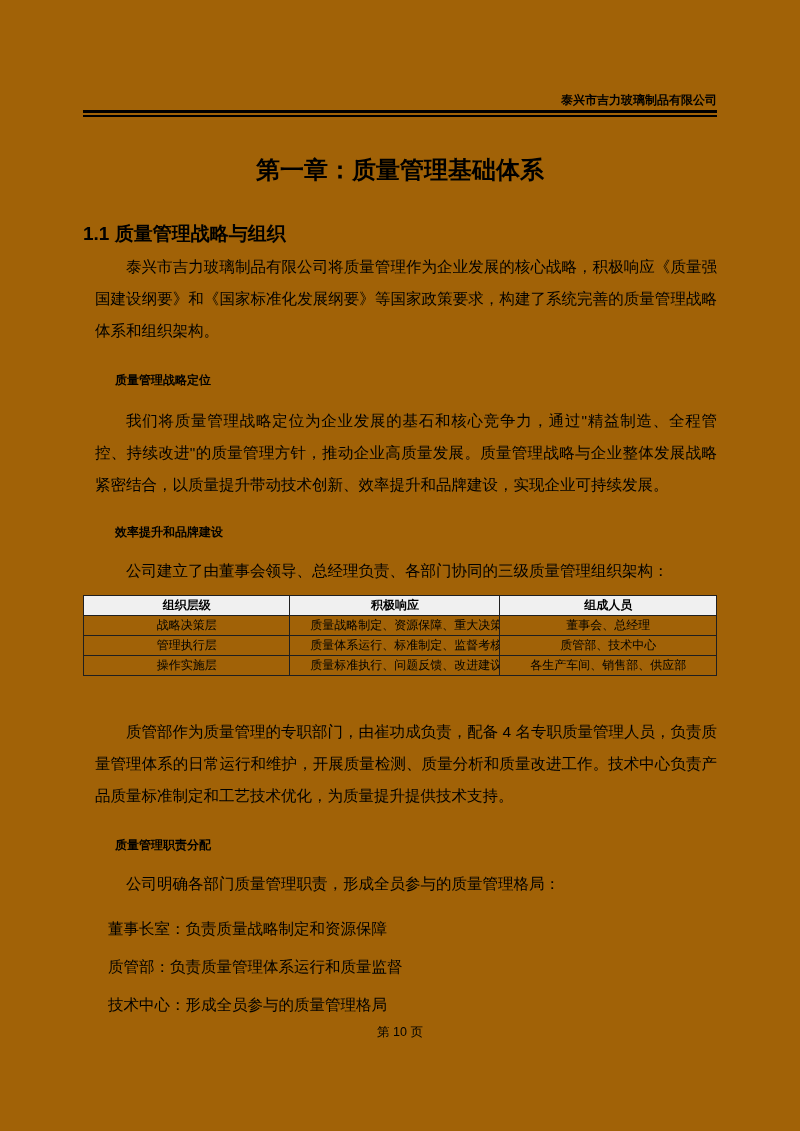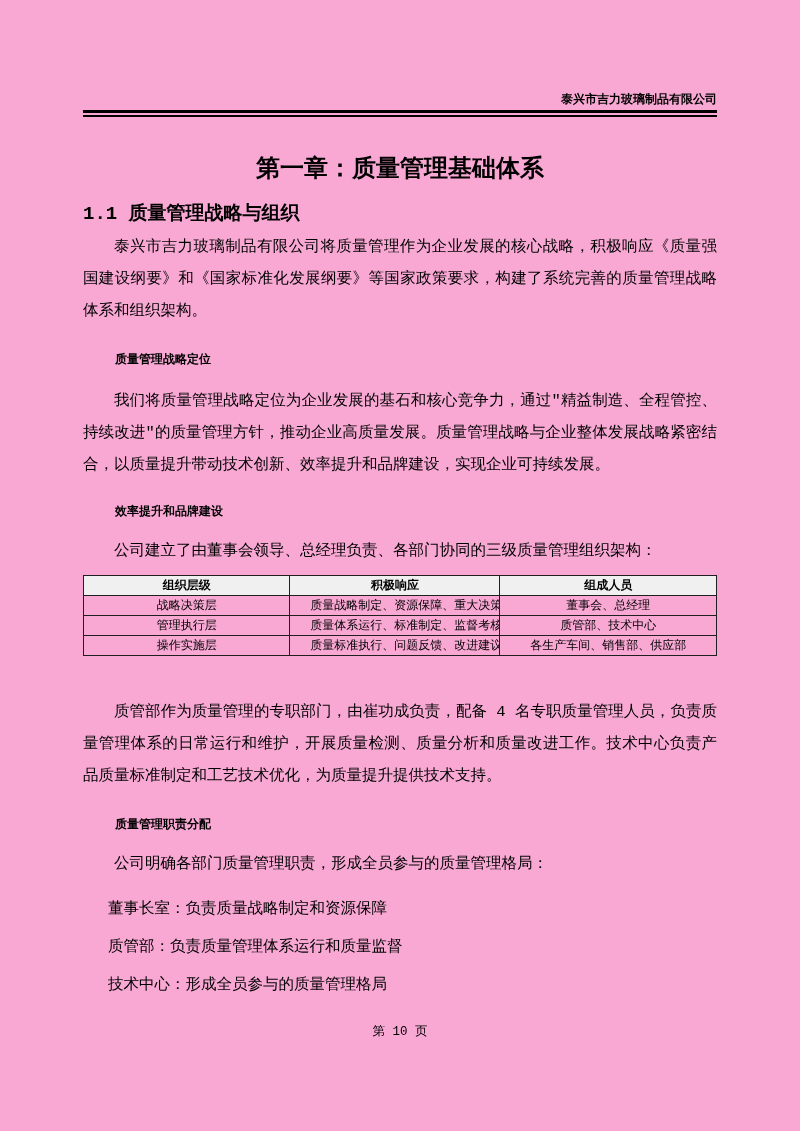--- a/index.html
+++ b/index.html
@@ -1,22 +1,22 @@
 <!DOCTYPE html>
 <html><head>
 <meta charset="utf-8">
 <style>
   html, body { margin: 0; padding: 0; background: #ffffff; }
   .page {
     position: relative;
     width: 800px;
     height: 1131px;
-    background: #f9a8d4;
+    background: #a16207;
     color: #000000;
-    font-family: Liberation Mono, monospace;
+    font-family: Liberation Sans, sans-serif;
     overflow: hidden;
     margin: 0 auto;
   }
   .content { padding: 0 83px; }
 
   .doc-header { padding-top: 92px; }
   .company {
     text-align: right;
     font-size: 12px;
     font-weight: bold;
@@ -32,28 +32,28 @@
 
   .chapter-title {
     margin: 38px 0 0 0;
     text-align: center;
     font-size: 24px;
     font-weight: bold;
     line-height: 30px;
   }
 
   .section-heading {
-    margin: 16px 0 0 0;
+    margin: 36px 0 0 0;
     font-size: 19px;
     font-weight: bold;
     line-height: 26px;
   }
 
   .para {
-    margin: 4px 0 0 0;
+    margin: 4px 0 0 12px;
     font-size: 15.5px;
     line-height: 32px;
     text-align: justify;
     text-indent: 2em;
   }
   .para.mt14 { margin-top: 14px; }
   .para.mt12 { margin-top: 12px; }
   .para.mt40 { margin-top: 40px; }
 
   .sub-heading {

